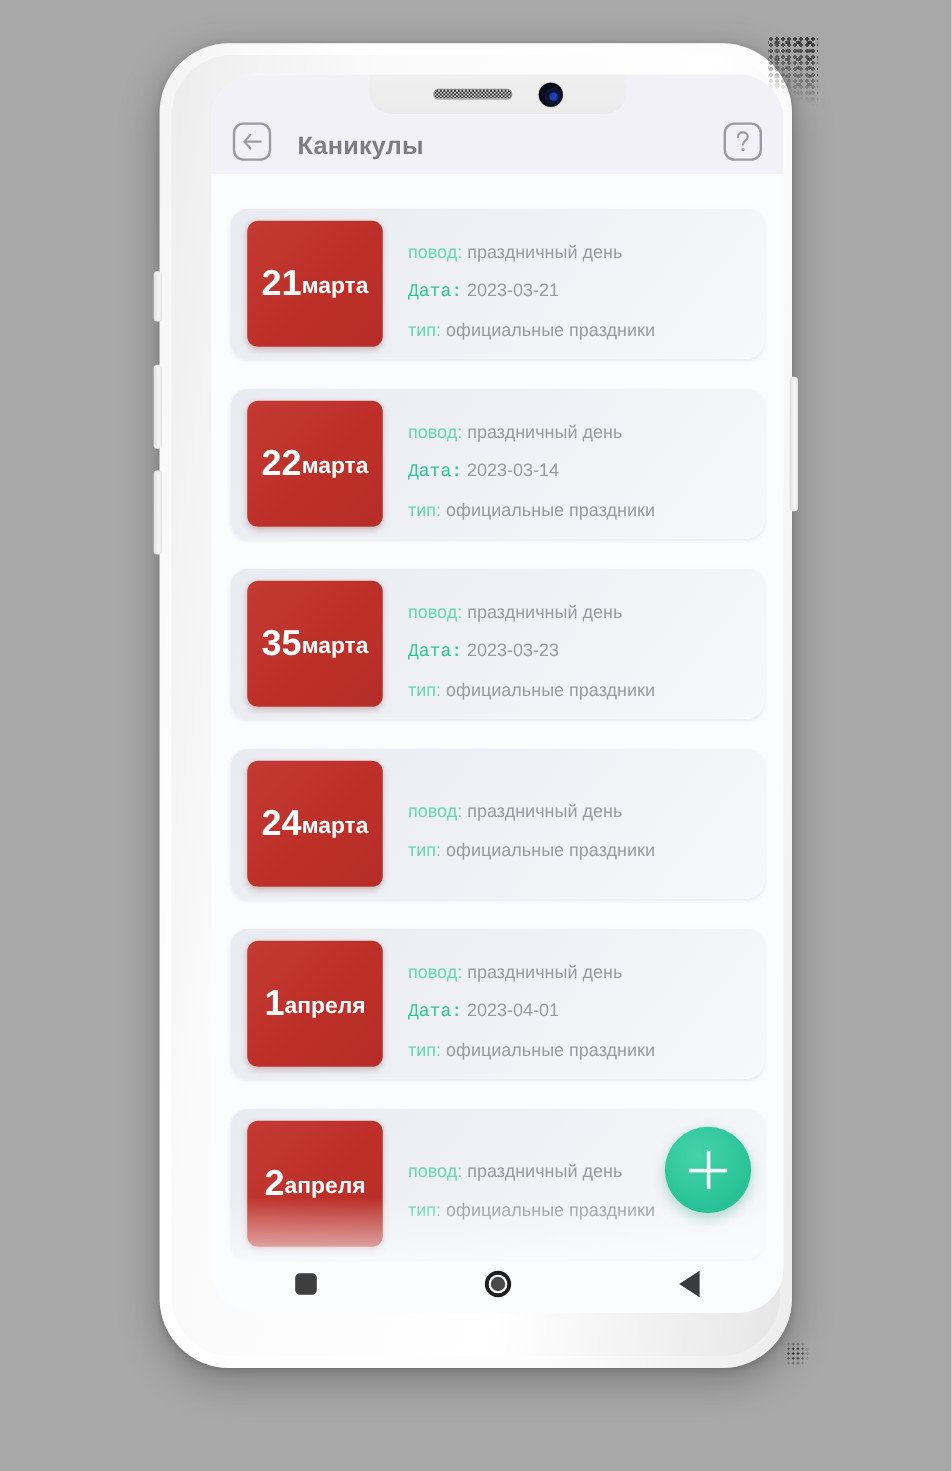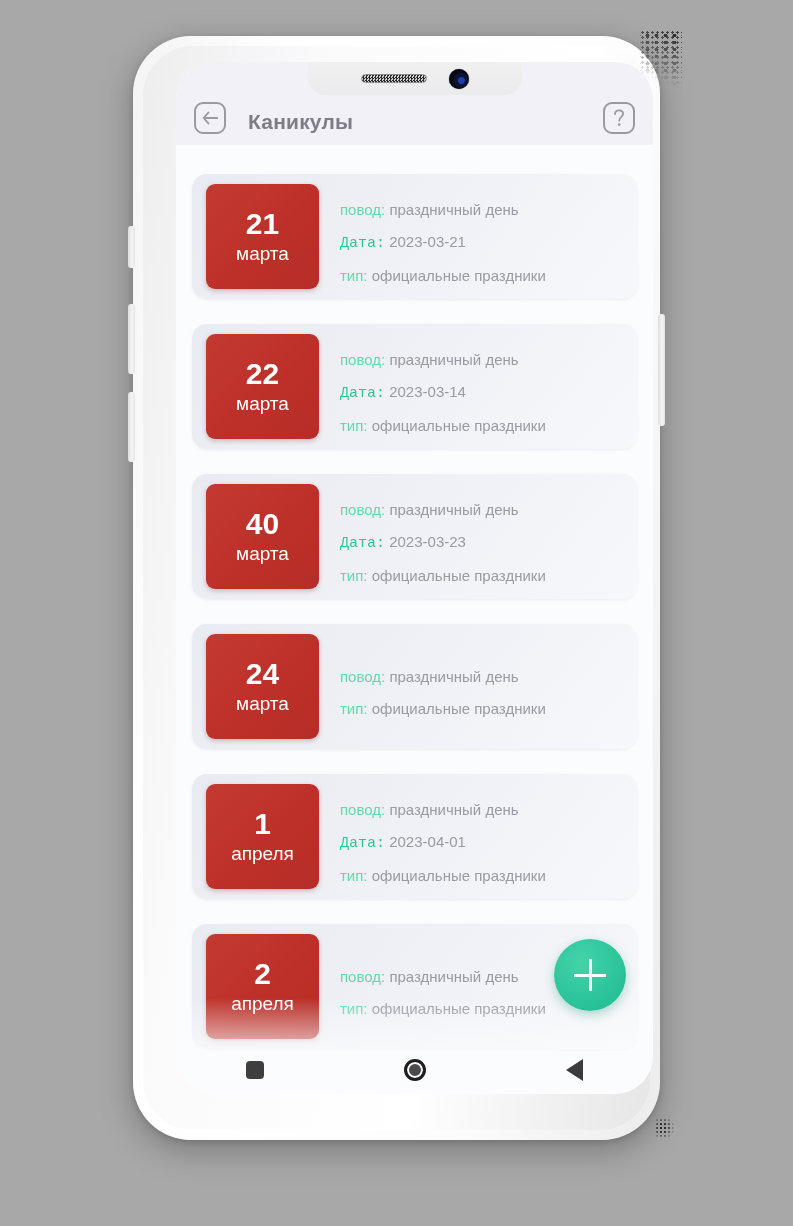--- a/index.html
+++ b/index.html
@@ -136,33 +136,33 @@
     padding: 0 14px;
   }
   .date-badge {
     width: 113px;
     height: 105px;
     flex: none;
     border-radius: 9px;
     background: linear-gradient(135deg, #c33a32 0%, #bd3029 55%, #b62d27 100%);
     color: #fff;
     display: flex;
-    flex-direction: column;
+    flex-direction: row;
     align-items: center;
     justify-content: center;
     box-shadow: 0 2px 5px rgba(120,60,60,0.30);
   }
   .badge-day {
     font-size: 30px;
     font-weight: bold;
     line-height: 1.05;
   }
   .badge-month {
     font-size: 19px;
-    font-weight: normal;
+    font-weight: bold;
     margin-top: 4px;
   }
   .card-details {
     flex: 1;
     padding-left: 21px;
     display: flex;
     flex-direction: column;
     gap: 17px;
     margin-top: 12px;
   }
@@ -327,21 +327,21 @@
           </div>
           <div class="detail-row">
             <span class="detail-label">тип:</span>
             <span class="detail-value">официальные праздники</span>
           </div>
         </div>
       </div>
 
       <div class="holiday-card">
         <div class="date-badge">
-          <div class="badge-day">40</div>
+          <div class="badge-day">35</div>
           <div class="badge-month">марта</div>
         </div>
         <div class="card-details">
           <div class="detail-row">
             <span class="detail-label">повод:</span>
             <span class="detail-value">праздничный день</span>
           </div>
           <div class="detail-row">
             <span class="detail-label strong">Дата:</span>
             <span class="detail-value">2023-03-23</span>

